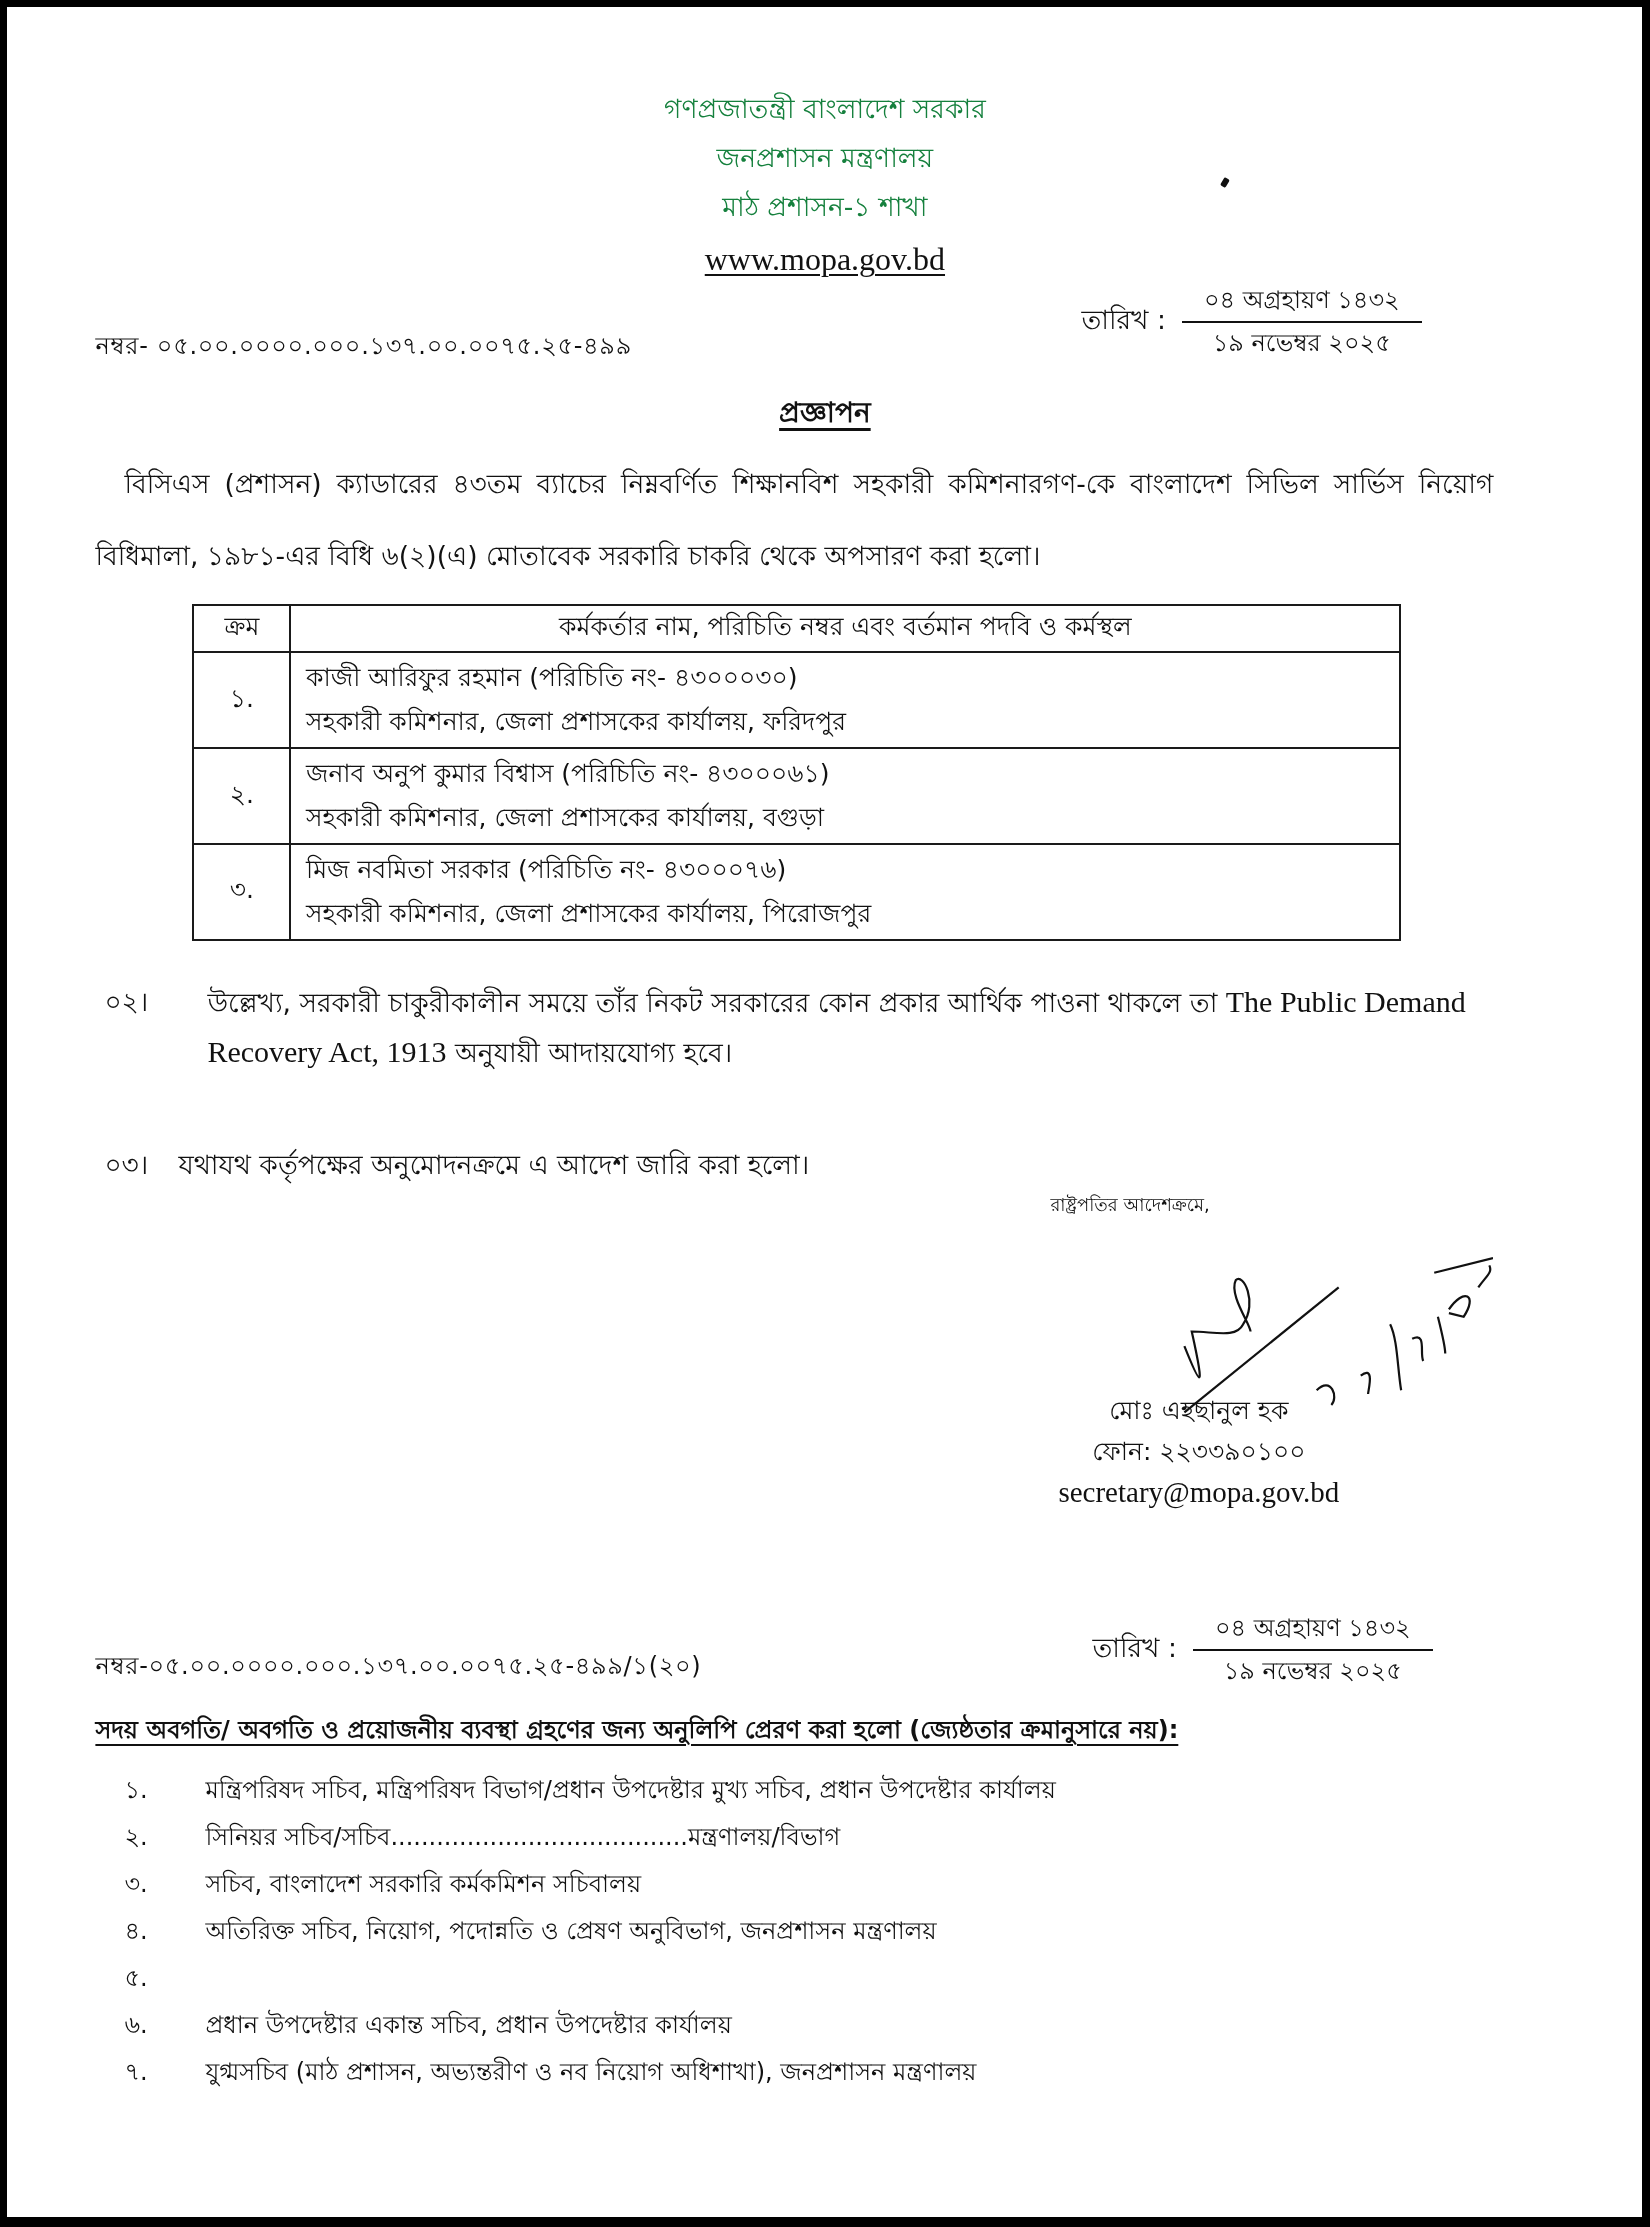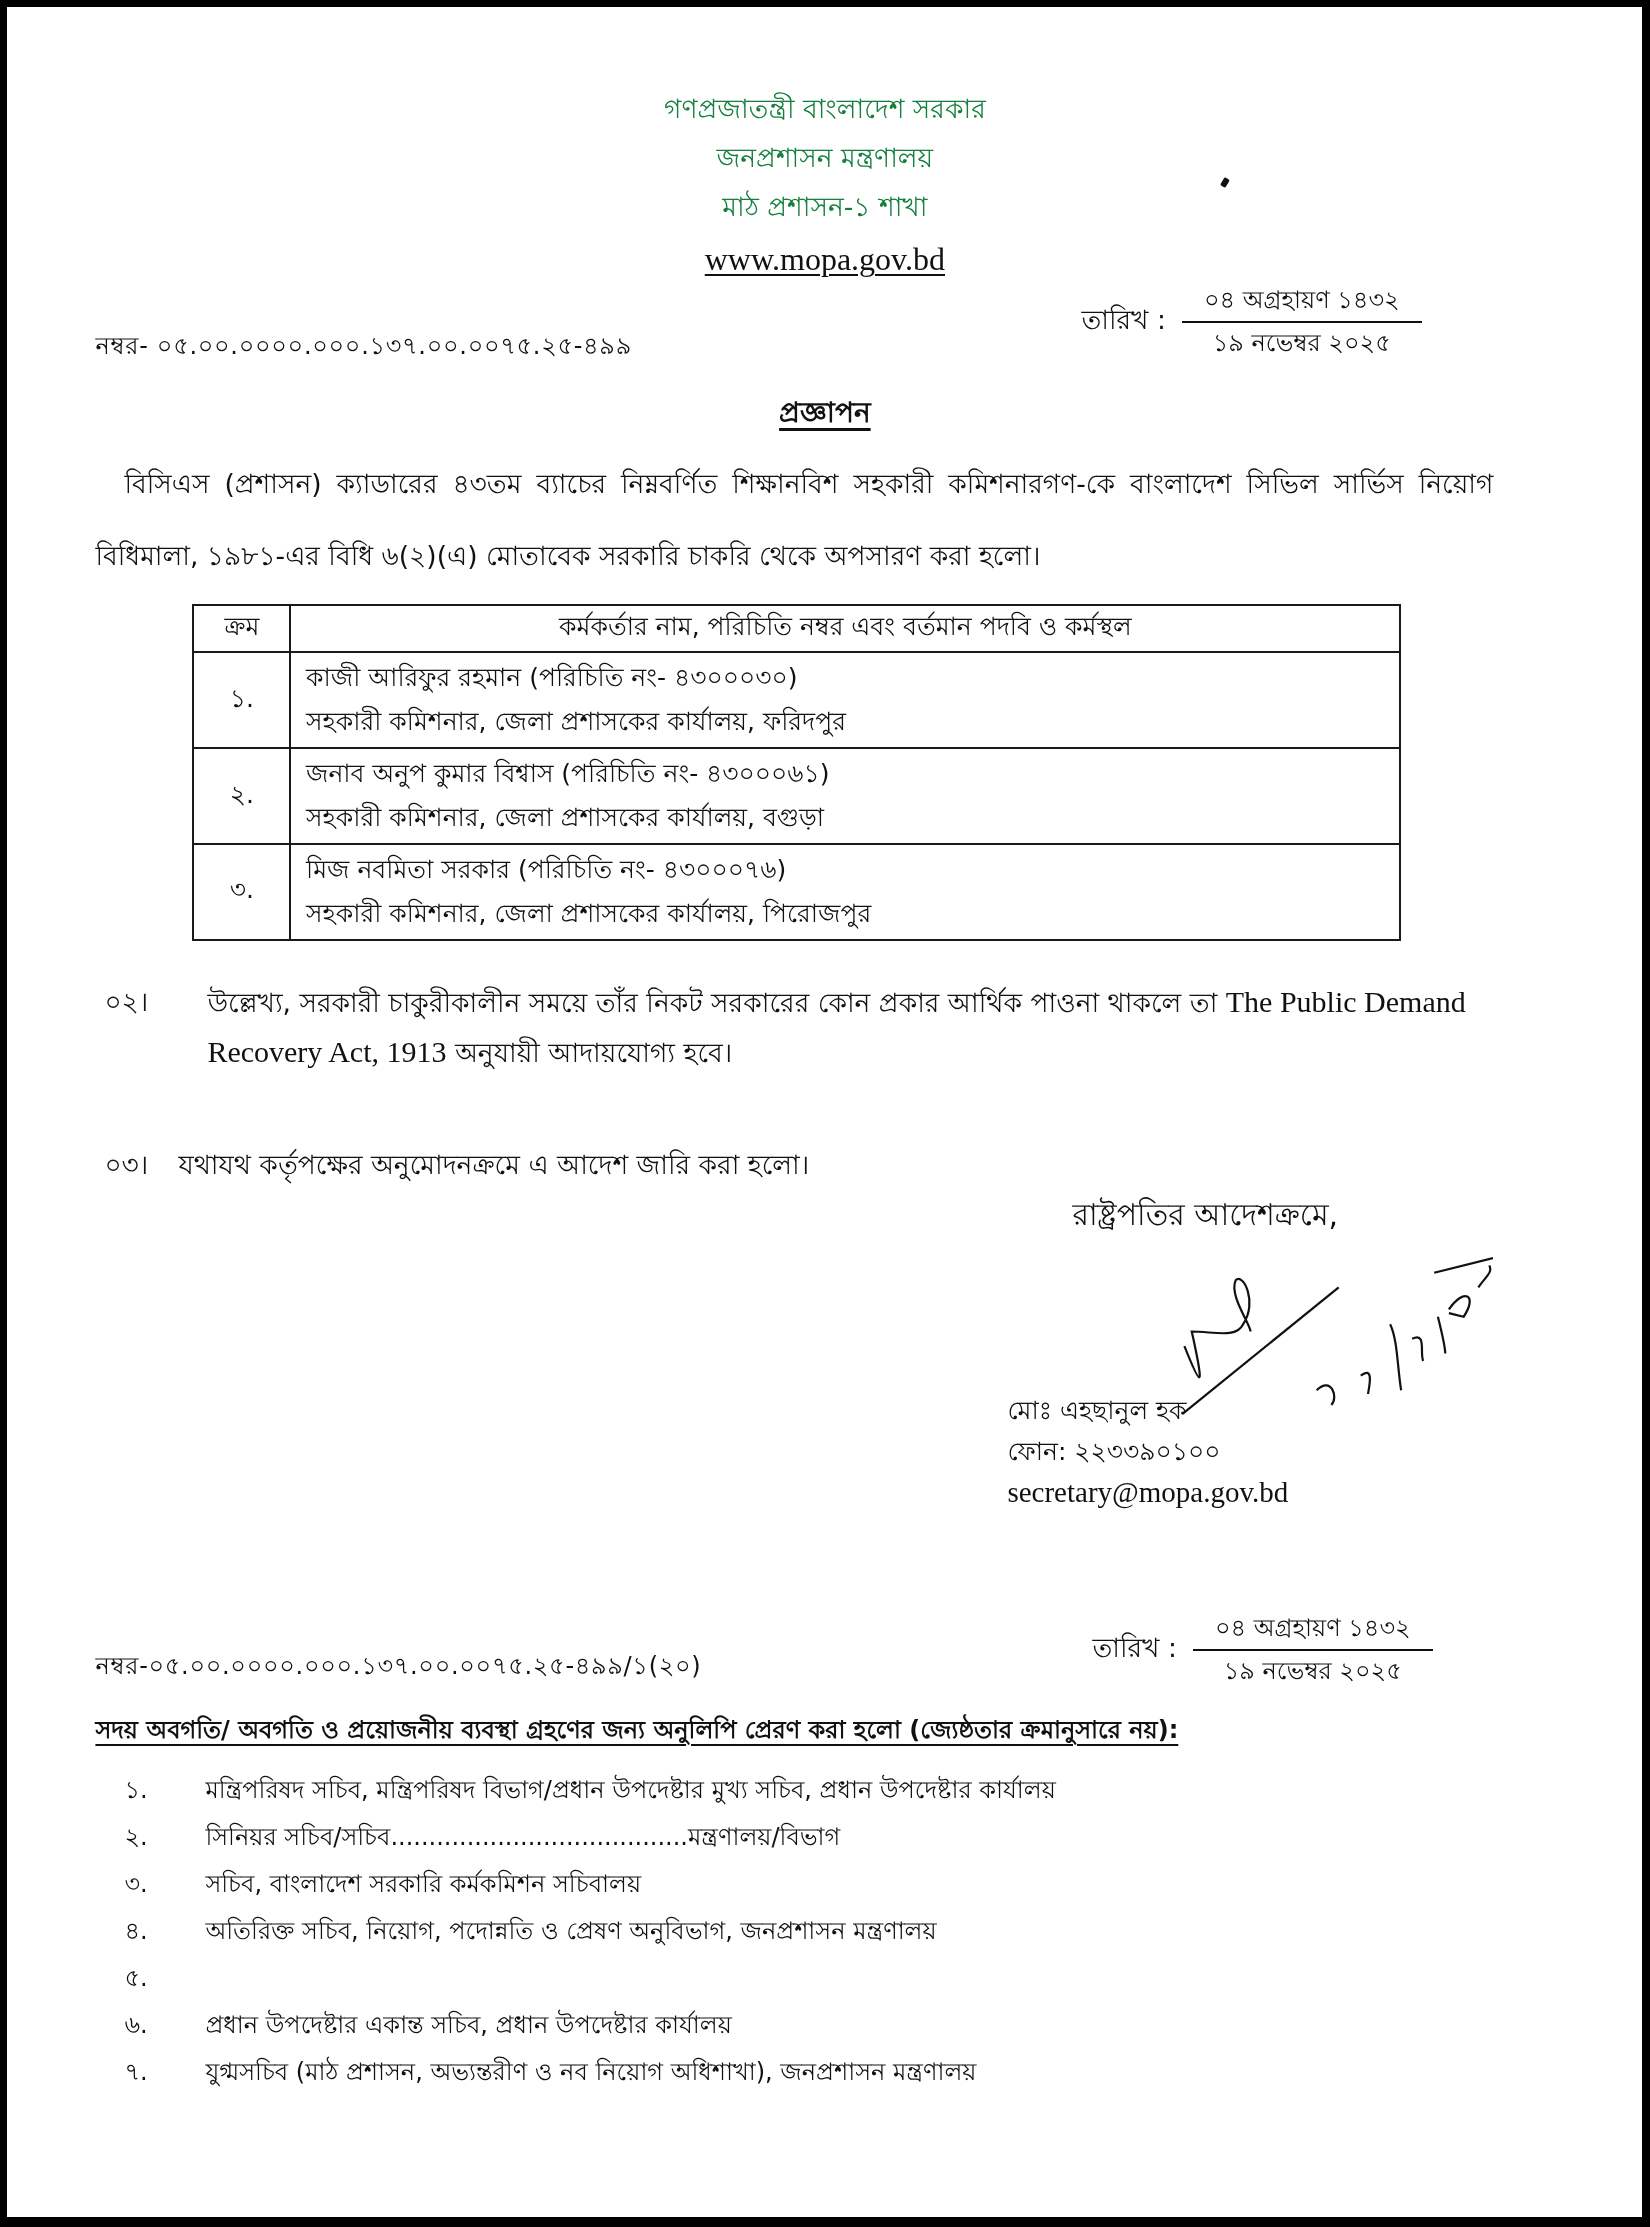--- a/index.html
+++ b/index.html
@@ -107,20 +107,21 @@
       display: flex;
       font-size: 26.5px;
       line-height: 49px;
     }
     .numbered .num {
       width: 103px;
       flex: none;
     }
     .english { font-family: "Liberation Serif", serif; font-size: 30px; }
     .signature-block {
+      text-align: center;
       font-size: 25px;
       line-height: 41px;
     }
     .sig-email {
       font-family: "Liberation Serif", serif;
       font-size: 29px;
     }
     .dist-heading {
       font-size: 24px;
       font-weight: bold;
@@ -203,21 +204,21 @@
   <div class="abs numbered" style="left:97px; top:970px; width:1398px;">
     <span class="num">০২।</span>
     <span style="flex:1;"><span>উল্লেখ্য, সরকারী চাকুরীকালীন সময়ে তাঁর নিকট সরকারের কোন প্রকার আর্থিক পাওনা থাকলে তা </span><span class="english">The Public Demand Recovery Act, 1913</span><span> অনুযায়ী আদায়যোগ্য হবে।</span></span>
   </div>
 
   <div class="abs numbered" style="left:97px; top:1133px; width:1398px;">
     <span class="num" style="width:74px;">০৩।</span>
     <span>যথাযথ কর্তৃপক্ষের অনুমোদনক্রমে এ আদেশ জারি করা হলো।</span>
   </div>
 
-  <div class="abs" style="left:1065px; top:1184px; font-size:30px;text-align:center;">রাষ্ট্রপতির আদেশক্রমে,</div>
+  <div class="abs" style="left:1043px; top:1184px; font-size:18px;text-align:center;">রাষ্ট্রপতির আদেশক্রমে,</div>
 
   <svg class="abs" style="left:1148px; top:1236px;" width="338" height="177" viewBox="0 0 460 240">
     <path d="M40 140 C60 190, 70 210, 50 120 C80 120, 110 130, 120 110 C140 80, 120 40, 110 50 C100 70, 130 110, 130 120" fill="none" stroke="#111" stroke-width="3"></path>
     <path d="M40 230 L250 60" fill="none" stroke="#111" stroke-width="3"></path>
     <path d="M220 200 C240 180, 250 210, 240 220" fill="none" stroke="#111" stroke-width="3"></path>
     <path d="M280 180 C300 165, 290 200, 290 205" fill="none" stroke="#111" stroke-width="3"></path>
     <path d="M320 110 C330 130, 330 170, 335 200" fill="none" stroke="#111" stroke-width="3"></path>
     <path d="M350 130 C370 120, 360 150, 365 160" fill="none" stroke="#111" stroke-width="3"></path>
     <path d="M385 100 C390 120, 395 140, 395 150" fill="none" stroke="#111" stroke-width="3"></path>
     <path d="M400 90 C420 60, 440 70, 420 100 L400 95" fill="none" stroke="#111" stroke-width="3"></path>

